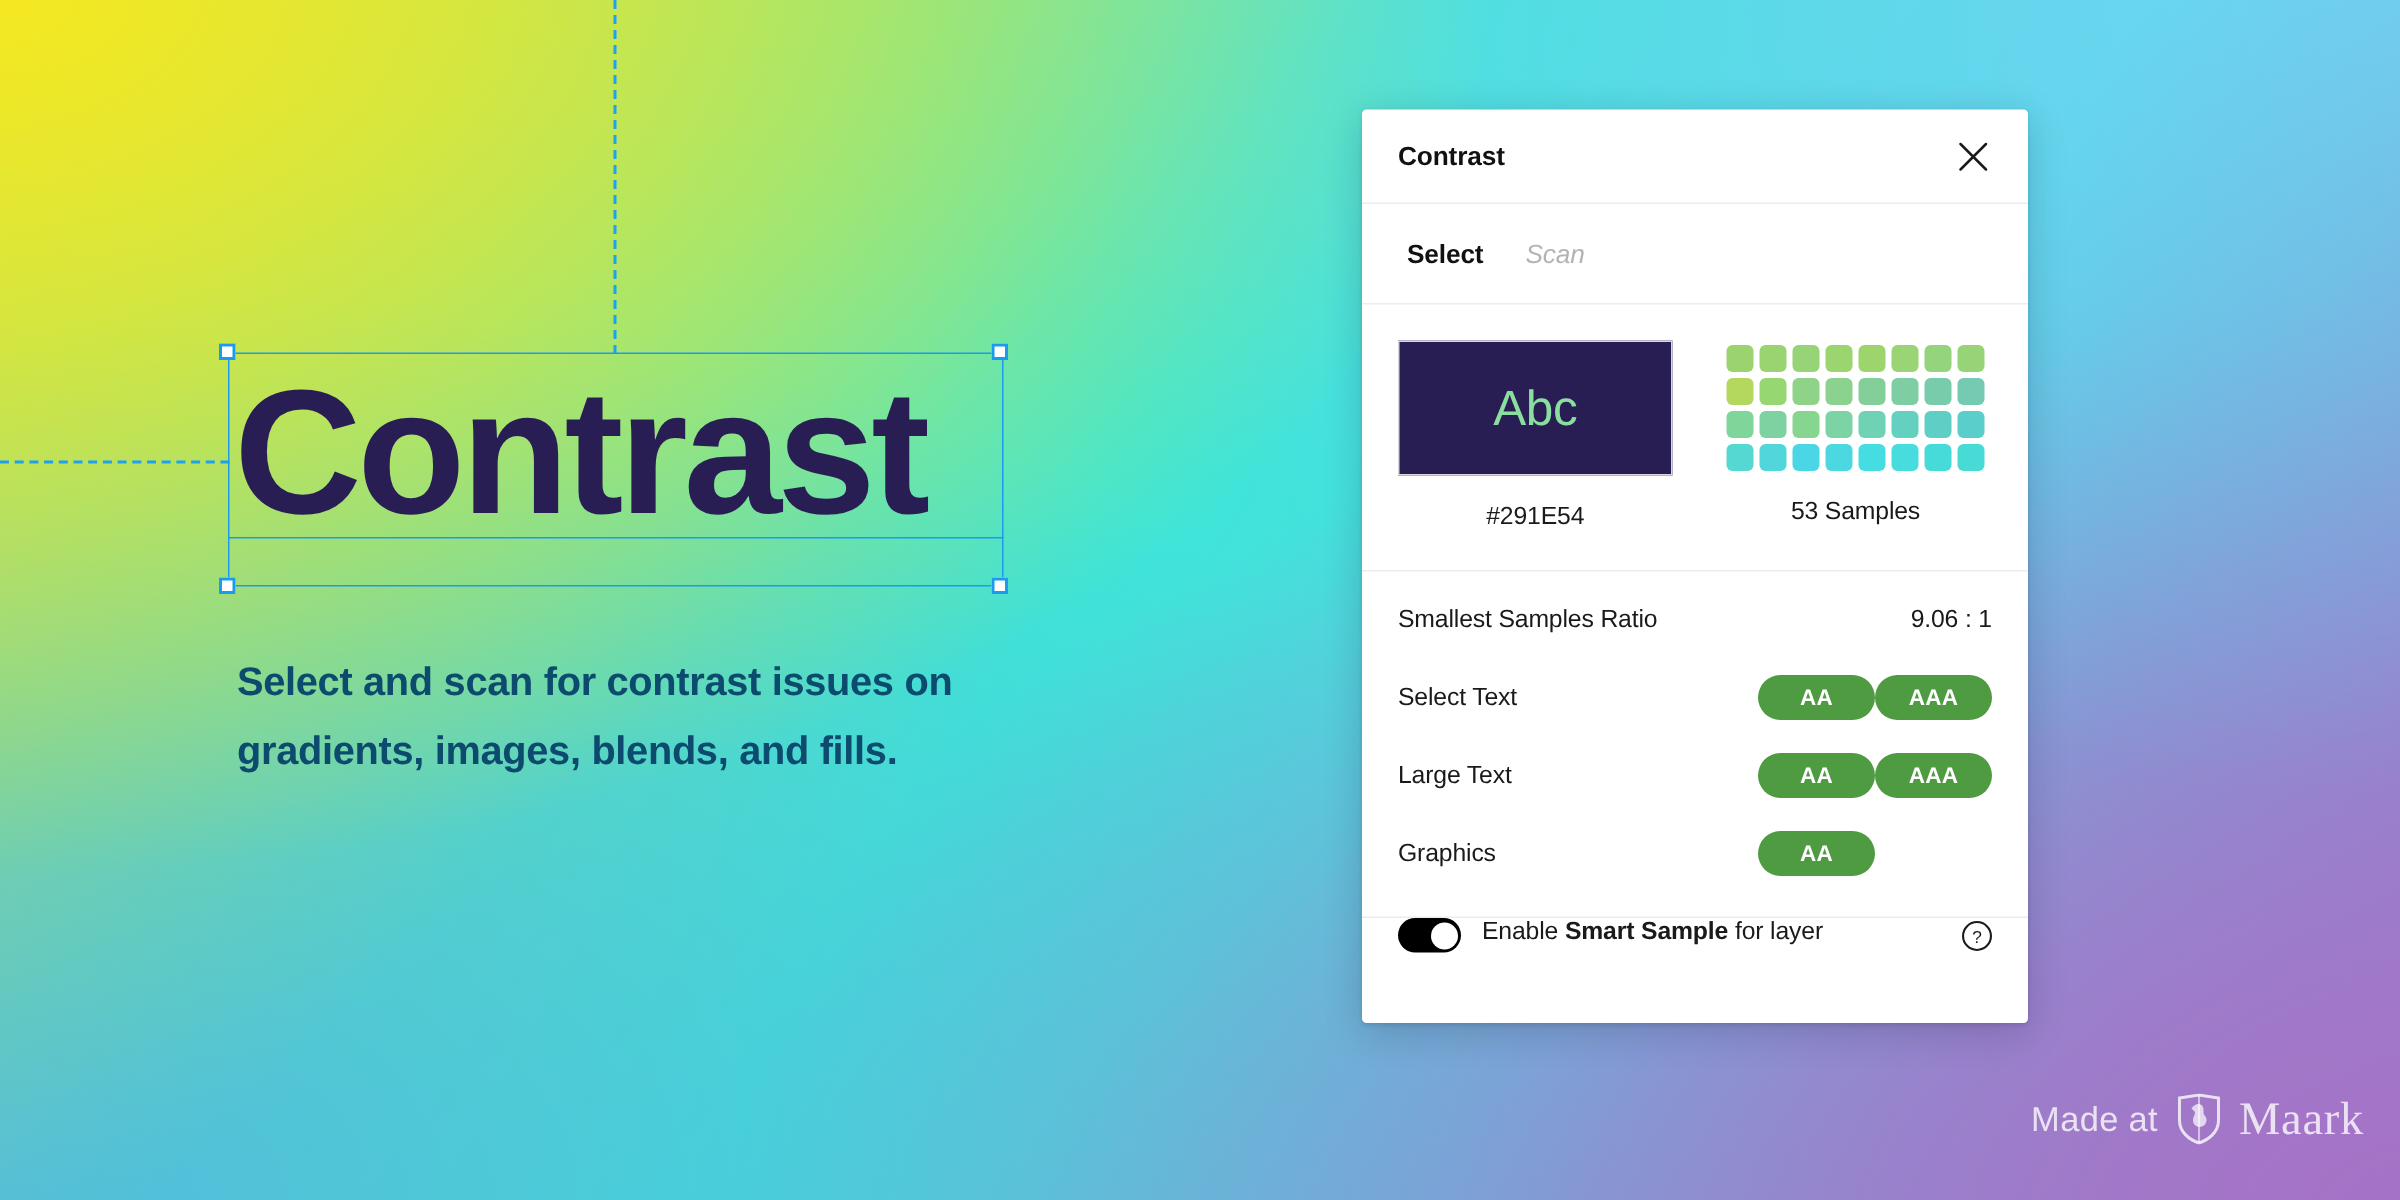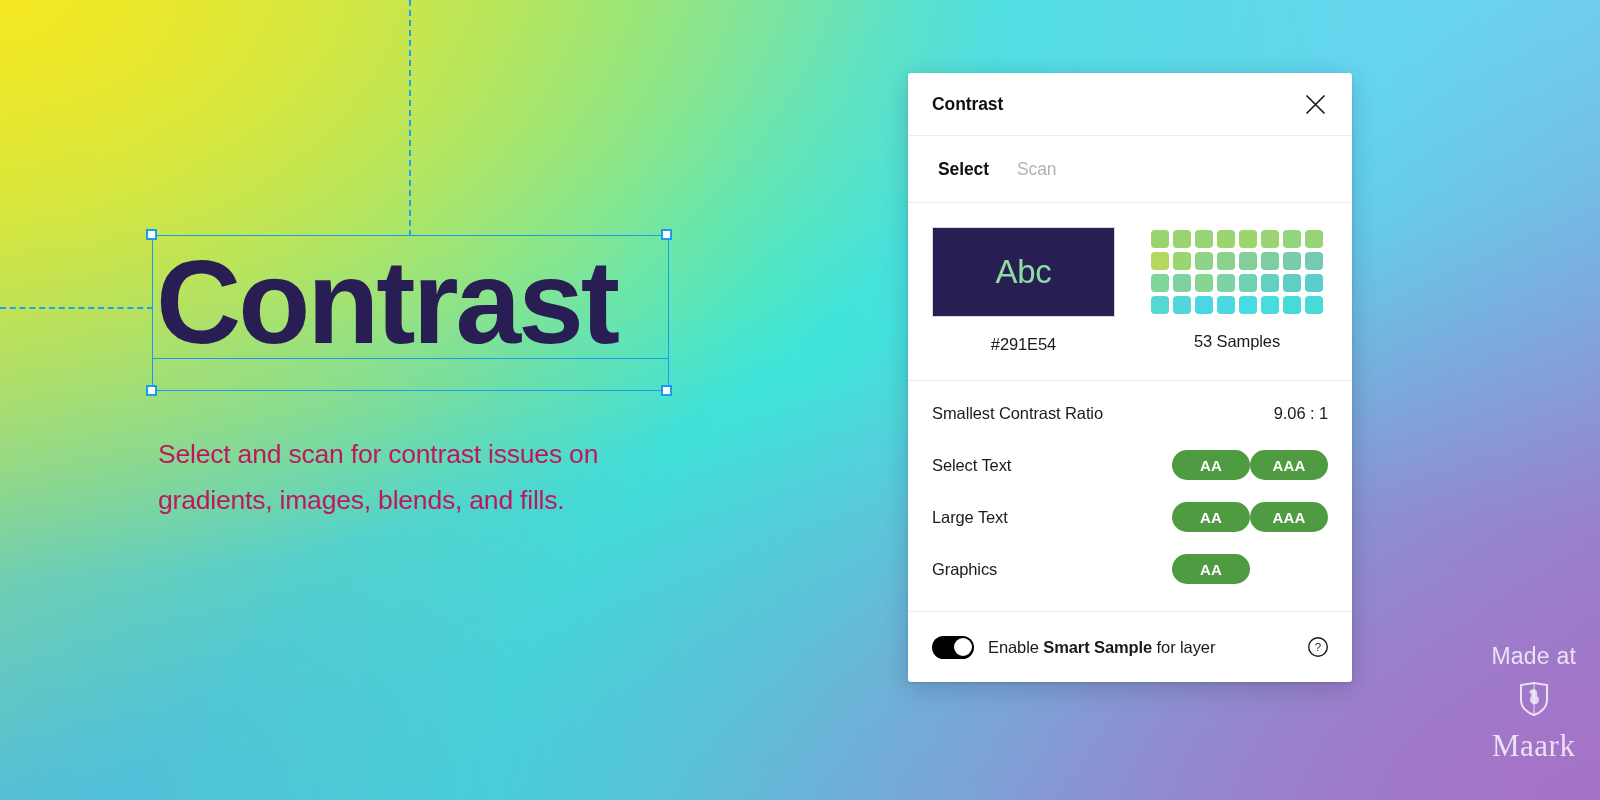--- a/index.html
+++ b/index.html
@@ -86,21 +86,20 @@
 
   
   .maark {
     position: absolute;
     right: 24px;
     bottom: 36px;
     display: flex;
     align-items: center;
     gap: 12px;
     color: rgba(255,255,255,0.78);
-    flex-direction: column;
   }
   .maark-made {
     font-size: 23px;
     font-weight: 400;
     letter-spacing: 0.2px;
   }
   .maark-name {
     font-family: "Liberation Serif", serif;
     font-size: 31px;
     letter-spacing: 0.5px;
@@ -145,21 +144,21 @@
     gap: 28px;
     padding: 0 30px;
     border-bottom: 1px solid #ECECEC;
   }
   .tab {
     font-size: 17.5px;
     cursor: pointer;
     letter-spacing: -0.1px;
   }
   .tab.active { color: #111111; font-weight: 700; }
-  .tab.inactive { color: #B3B3B3; font-weight: 400; }
+  .tab.inactive { color: #B3B3B3; font-weight: 400; font-style: italic; }
 
   .sample-row {
     display: flex;
     align-items: flex-start;
     padding: 24px 24px 26px 24px;
     gap: 36px;
     border-bottom: 1px solid #ECECEC;
   }
   .sample-col { display: flex; flex-direction: column; align-items: center; }
   .swatch {
@@ -222,21 +221,21 @@
     display: flex;
     align-items: center;
     justify-content: center;
     cursor: pointer;
   }
   .badge-spacer { min-width: 78px; height: 30px; }
 
   .panel-footer {
     height: 70px;
     display: flex;
-    align-items: center;
+    align-items: flex-start;
     padding: 0 22px 0 24px;
     gap: 14px;
   }
   .toggle {
     width: 42px; height: 23px;
     border-radius: 12px;
     background: #000000;
     position: relative;
     cursor: pointer;
     flex: 0 0 auto;
@@ -271,21 +270,21 @@
 <div class="guide-v"></div>
 <div class="guide-h"></div>
 <div class="sel-box"></div>
 <div class="sel-baseline"></div>
 <div class="handle tl"></div>
 <div class="handle tr"></div>
 <div class="handle bl"></div>
 <div class="handle br"></div>
 
 <div class="canvas-heading" style="color: rgb(41, 30, 84);">Contrast</div>
-<div class="canvas-sub" style="color: #be185d;">Select and scan for contrast issues on gradients, images, blends, and fills.</div>
+<div class="canvas-sub" style="color: #0c4a6e; font-weight: bold;">Select and scan for contrast issues on gradients, images, blends, and fills.</div>
 
 <div class="maark">
   <span class="maark-made">Made at</span>
   <span class="maark-shield">
     <svg width="30" height="34" viewBox="0 0 30 34" fill="none">
       <path d="M2 3 L15 1 L28 3 L28 18 C28 26 21 31 15 33 C9 31 2 26 2 18 Z" fill="none" stroke="rgba(255,255,255,0.78)" stroke-width="2"></path>
       <path d="M15 1 L15 33" stroke="rgba(255,255,255,0.55)" stroke-width="1.4"></path>
       <path d="M10 10 C12 7 15 6 17 8 C19 10 17 13 19 15 C21 17 20 21 17 22 C14 23 11 21 11 18 C11 15 13 14 12 12 Z" fill="rgba(255,255,255,0.7)"></path>
     </svg>
   </span>
@@ -349,21 +348,21 @@
           <i style="background: rgb(71, 220, 221);"></i>
           <i style="background: rgb(70, 219, 216);"></i>
           <i style="background: rgb(72, 218, 212);"></i>
         </div>
       <span class="samples-caption">53 Samples</span>
     </div>
   </div>
 
   <div class="results">
     <div class="result-row">
-      <span class="result-label">Smallest Contrast Ratio</span>
+      <span class="result-label">Smallest Samples Ratio</span>
       <span class="result-value">9.06 : 1</span>
     </div>
     <div class="result-row">
       <span class="result-label">Select Text</span>
       <span class="badges">
         <span class="badge" style="background: rgb(79, 155, 65);">AA</span>
         <span class="badge" style="background: rgb(79, 155, 65);">AAA</span>
       </span>
     </div>
     <div class="result-row">

